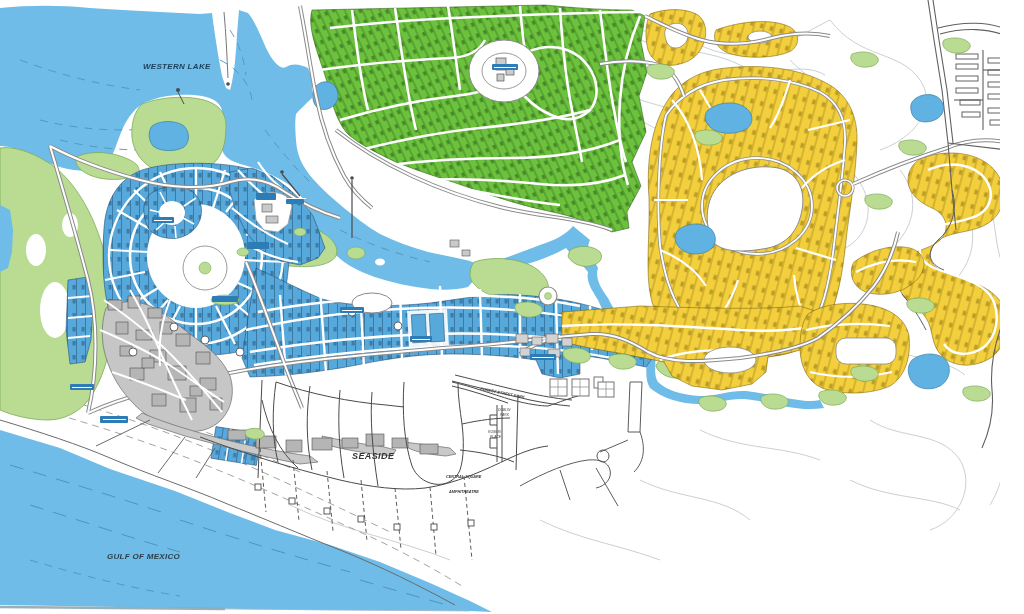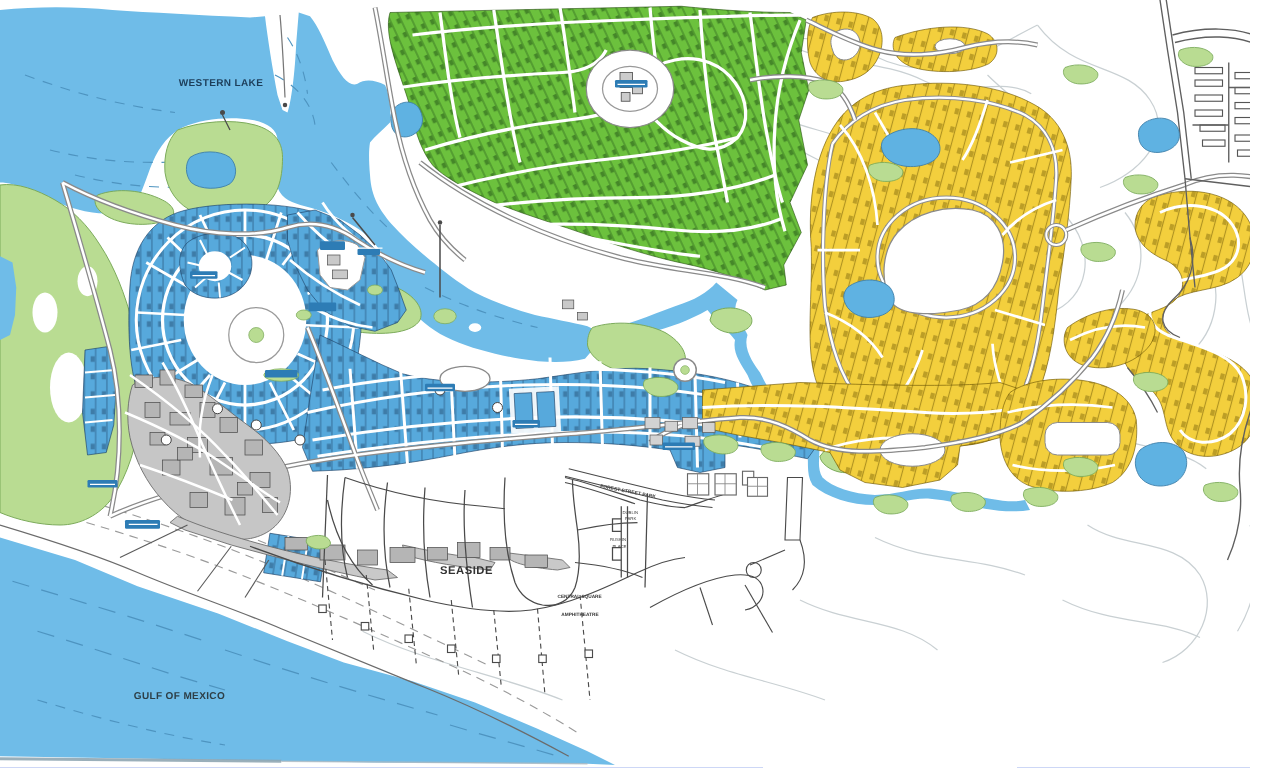--- a/index.html
+++ b/index.html
@@ -1,16 +1,16 @@
 <!DOCTYPE html>
 <html><head>
 <meta charset="utf-8">
 <style>
 html,body{margin:0;padding:0;background:#fff;font-family:"Liberation Sans",sans-serif;}
-#map{position:relative;width:1000px;height:614px;overflow:hidden;background:#1d4ed8;}
+#map{position:relative;width:1000px;height:614px;overflow:hidden;background:#fca5a5;font-style:italic;}
 </style>
 </head>
 <body>
 
 <div id="map">
 <svg width="1024" height="614" viewBox="0 0 1024 614" xmlns="http://www.w3.org/2000/svg">
 <defs>
 <pattern id="pblu" width="9" height="14" patternUnits="userSpaceOnUse">
 <path d="M4.5,0V14" stroke="#1c3f63" stroke-width="0.9"></path>
 <rect x="0.5" y="5" width="3.2" height="4.5" fill="#1c3f63" opacity="0.85"></rect>

